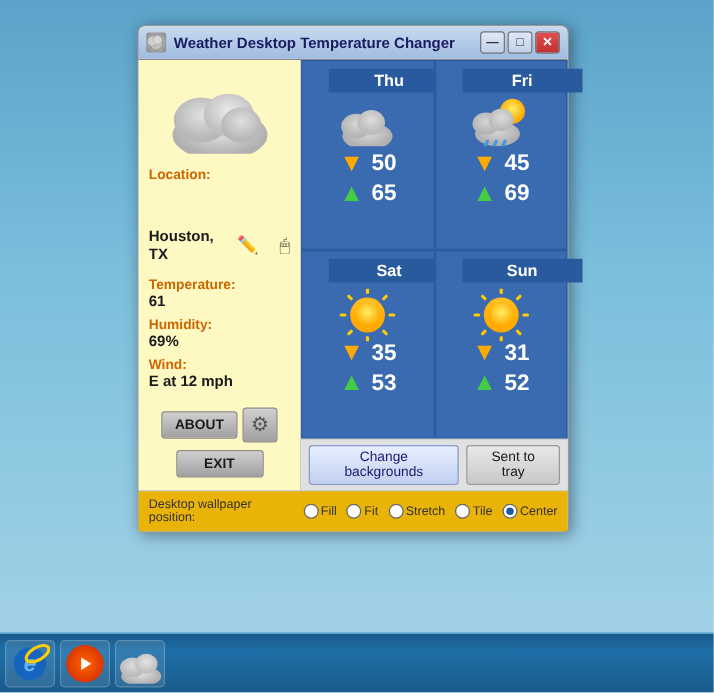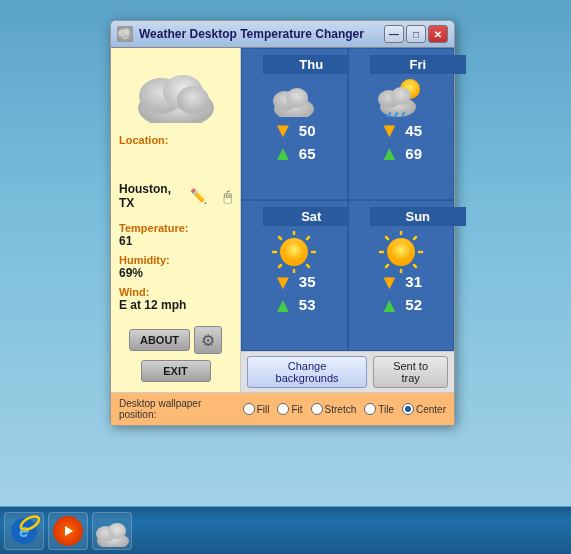--- a/index.html
+++ b/index.html
@@ -245,21 +245,21 @@
       color: #ffaa00;
       font-size: 20px;
       line-height: 1;
     }
     .temp-arrow-up {
       color: #44cc44;
       font-size: 20px;
       line-height: 1;
     }
     .temp-value {
-      font-size: 15px;
+      font-size: 18px;
       font-weight: bold;
       color: white;
     }
 
     
     .bottom-bar {
       background: #e0e0e0;
       border-top: 1px solid #ccc;
       padding: 4px 6px;
       display: flex;
@@ -279,21 +279,21 @@
       background: linear-gradient(180deg, #e8e8e8 0%, #c8c8c8 100%);
       border: 1px solid #999;
       border-radius: 3px;
       padding: 3px 10px;
       font-size: 11px;
       color: #1a1a1a;
       cursor: pointer;
     }
 
     .wallpaper-bar {
-      background: #fdba74;
+      background: #eab308;
       border-top: 1px solid #ccc;
       padding: 5px 8px;
       display: flex;
       align-items: center;
       gap: 4px;
       font-size: 10px;
       color: #333;
     }
     .radio-group {
       display: flex;

